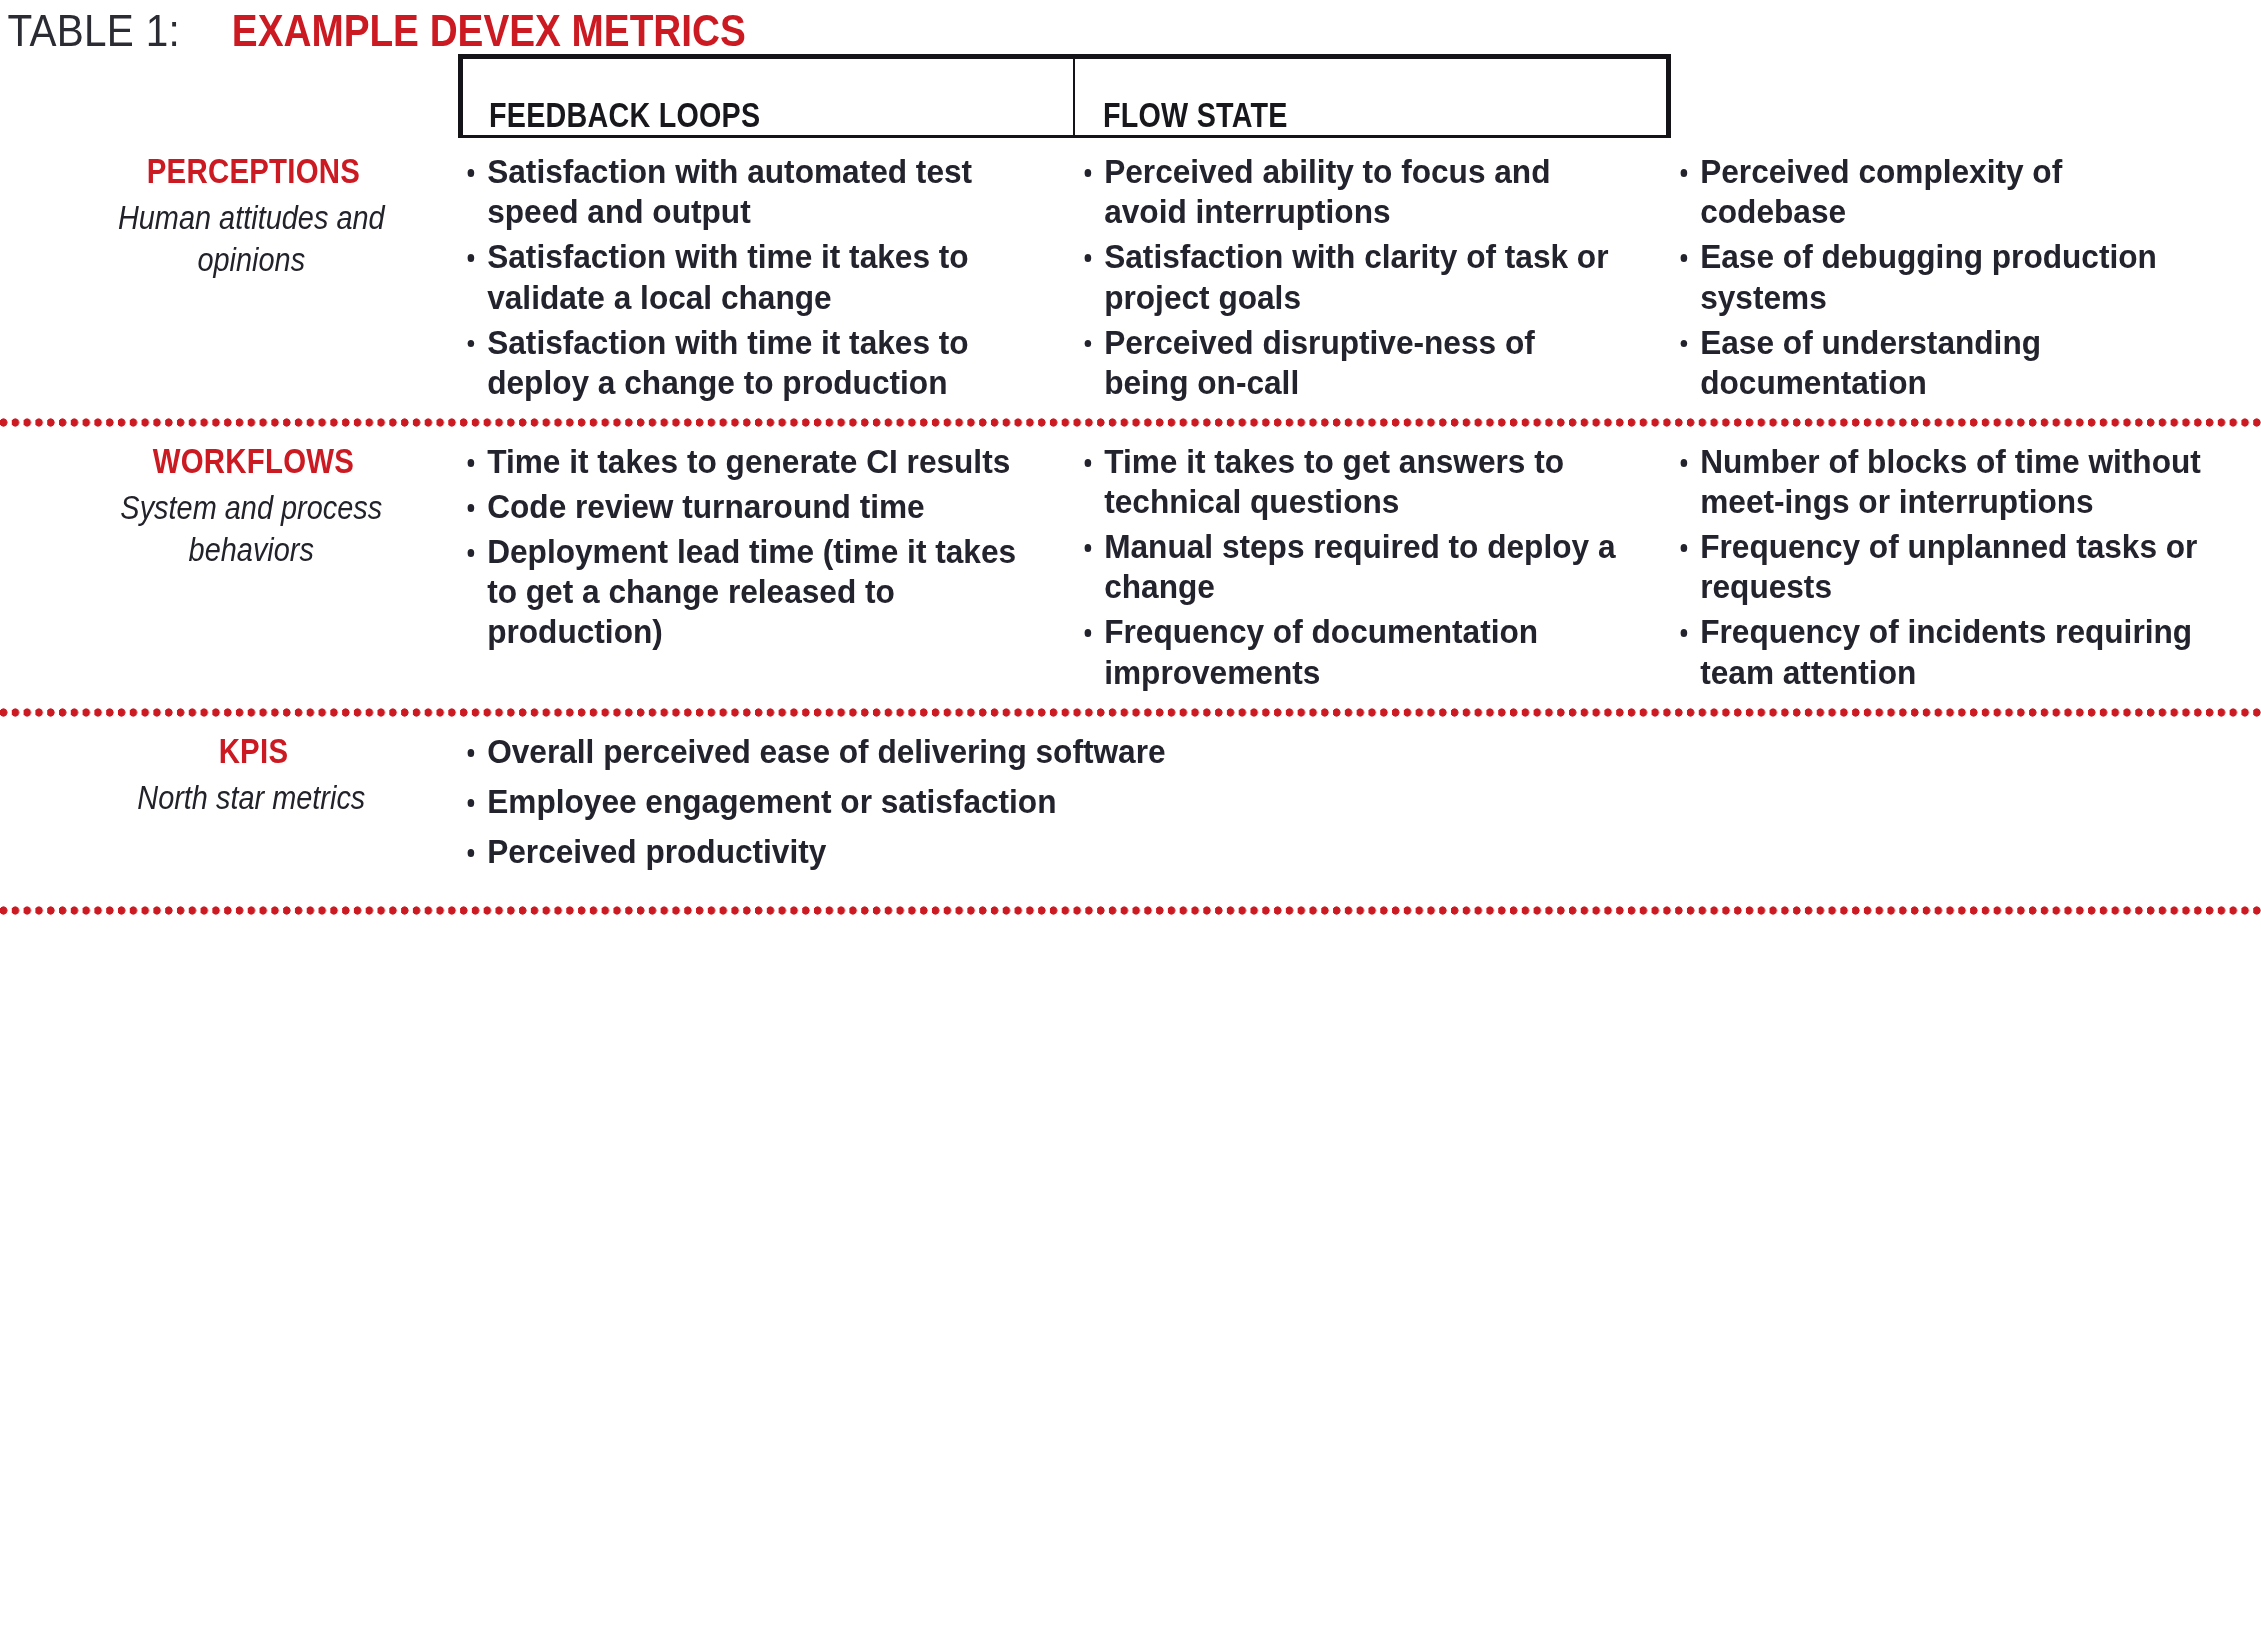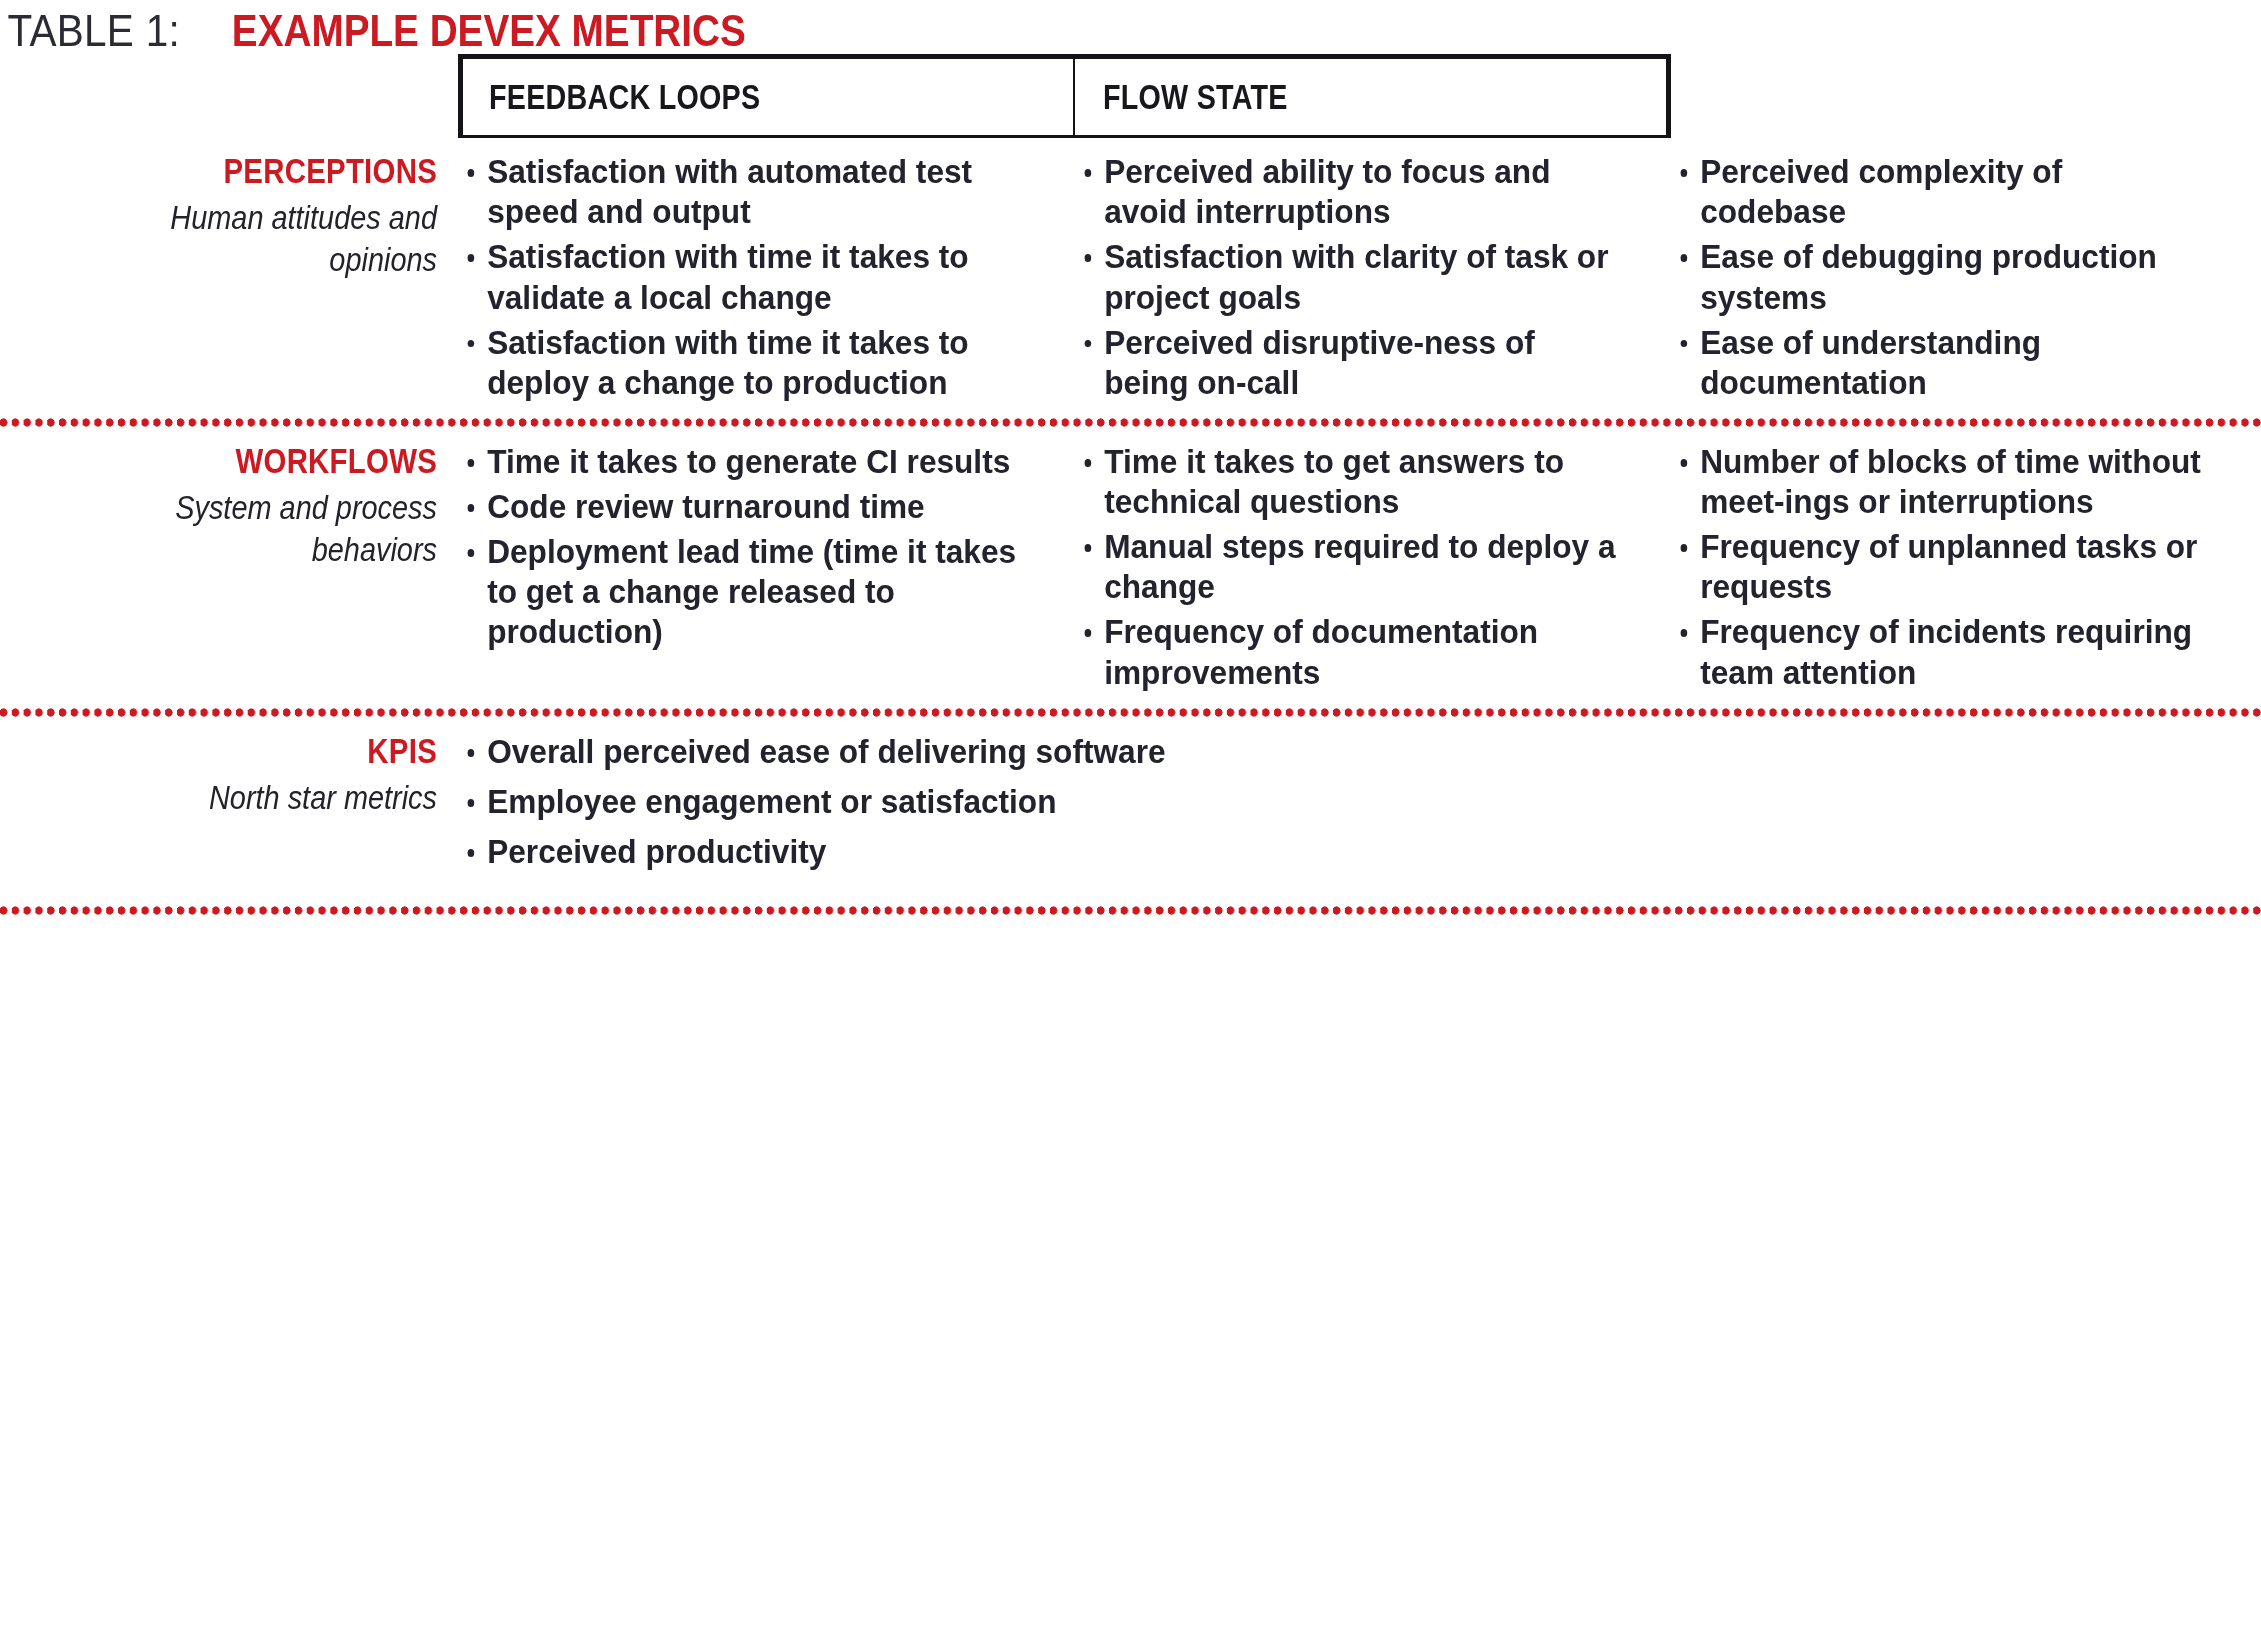--- a/index.html
+++ b/index.html
@@ -73,21 +73,21 @@
   .hdr-spacer {
     background: #ffffff;
   }
   .hdr-cell {
     border-top: 5.3px solid #141418;
     border-bottom: 3.5px solid #141418;
     border-right: 2.9px solid #141418;
     height: 84px;
     box-sizing: border-box;
     display: flex;
-    align-items: center;
+    align-items: flex-end;
     padding-left: 26px;
     background: #ffffff;
   }
   .hdr-cell.first {
     border-left: 5.3px solid #141418;
   }
   .hdr-cell.last {
     border-right: 5.3px solid #141418;
     padding-left: 28px;
   }
@@ -97,21 +97,21 @@
     color: #17171c;
     letter-spacing: 0.3px;
     font-family: "Liberation Sans Narrow", "Liberation Sans", sans-serif;
     transform: scaleX(0.82);
     transform-origin: left center;
     white-space: nowrap;
   }
 
   
   .rowlabel {
-    text-align: right;
+    text-align: center;
     padding-right: 21px;
     padding-top: 15.3px;
     box-sizing: border-box;
   }
   .rowlabel .cat {
     font-size: 35px;
     font-weight: 700;
     color: #CC1A22;
     letter-spacing: 0.3px;
     line-height: 1.02;

